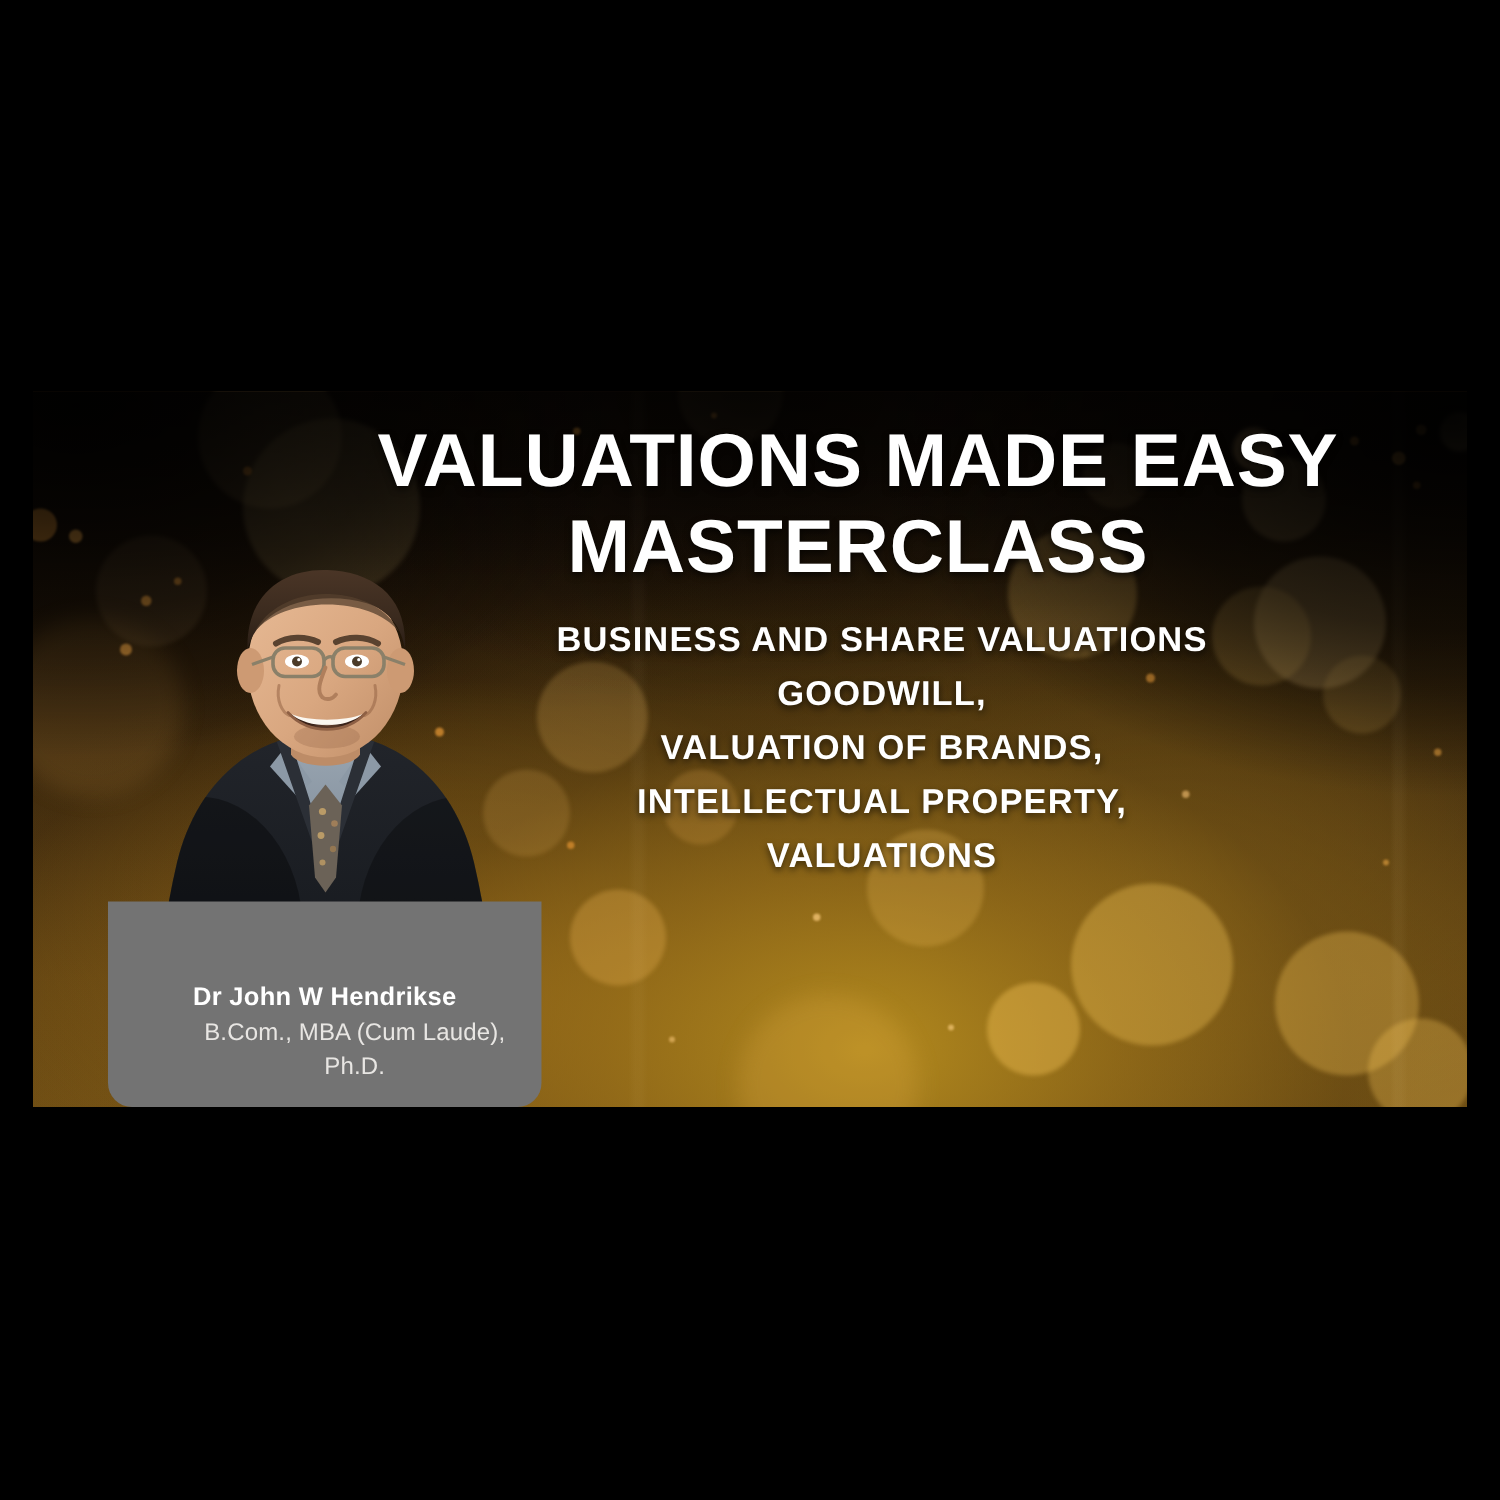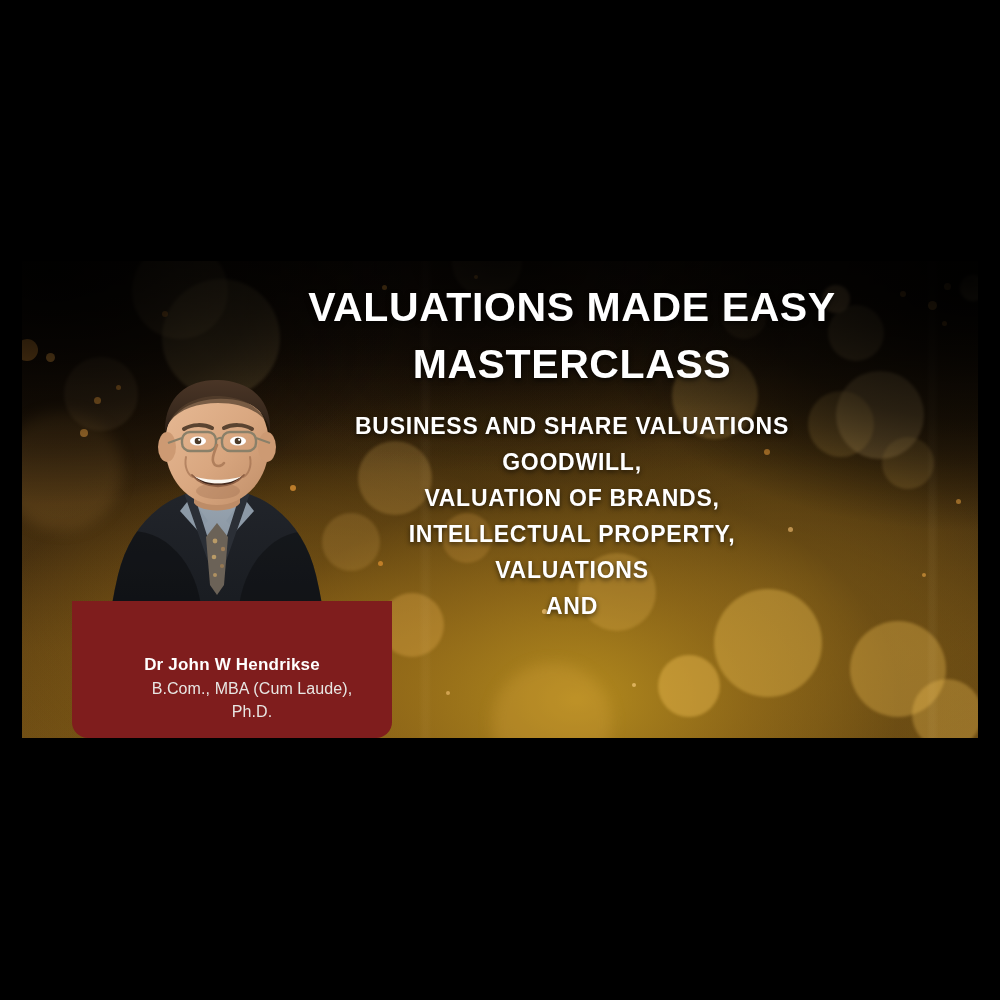--- a/index.html
+++ b/index.html
@@ -82,23 +82,23 @@
     position: absolute;
     left: 0; top: 0;
     width: 290px; height: 330px;
   }
 
   
   #credentials {
     position: absolute;
     left: 50px;
     top: 340px;
-    width: 320px;
+    width: 289px;
     height: 137px;
-    background: #7f1d1d;
+    background: #737373;
     border-bottom-left-radius: 16px;
     border-bottom-right-radius: 16px;
     box-sizing: border-box;
     padding-top: 52px;
     text-align: center;
   }
   #credentials .name {
     color: #ffffff;
     font-size: 17px;
     font-weight: bold;
@@ -115,31 +115,31 @@
   }
 
   
   #headline {
     position: absolute;
     left: 180px;
     top: 18px;
     width: 740px;
     text-align: center;
     color: #ffffff;
-    font-size: 41px;
+    font-size: 50px;
     font-weight: bold;
     letter-spacing: 0.6px;
     line-height: 57px;
     text-shadow: 0 2px 5px rgba(0,0,0,0.65);
   }
 
   
   #body-copy {
     position: absolute;
-    left: 180px;
+    left: 196px;
     top: 147px;
     width: 740px;
     text-align: center;
     color: #ffffff;
     font-size: 23px;
     font-weight: bold;
     letter-spacing: 0.75px;
     line-height: 36px;
     text-shadow: 0 2px 5px rgba(0,0,0,0.62);
   }
@@ -315,17 +315,16 @@
       <div>VALUATIONS MADE EASY</div>
       <div>MASTERCLASS</div>
     </div>
 
     <div id="body-copy">
       <span class="line">BUSINESS AND SHARE VALUATIONS</span>
       <span class="line">GOODWILL,</span>
       <span class="line">VALUATION OF BRANDS,</span>
       <span class="line">INTELLECTUAL PROPERTY,</span>
       <span class="line">VALUATIONS</span>
-      <span class="line">AND</span>
     </div>
 
   </div>
 </div>
 
 </body></html>

